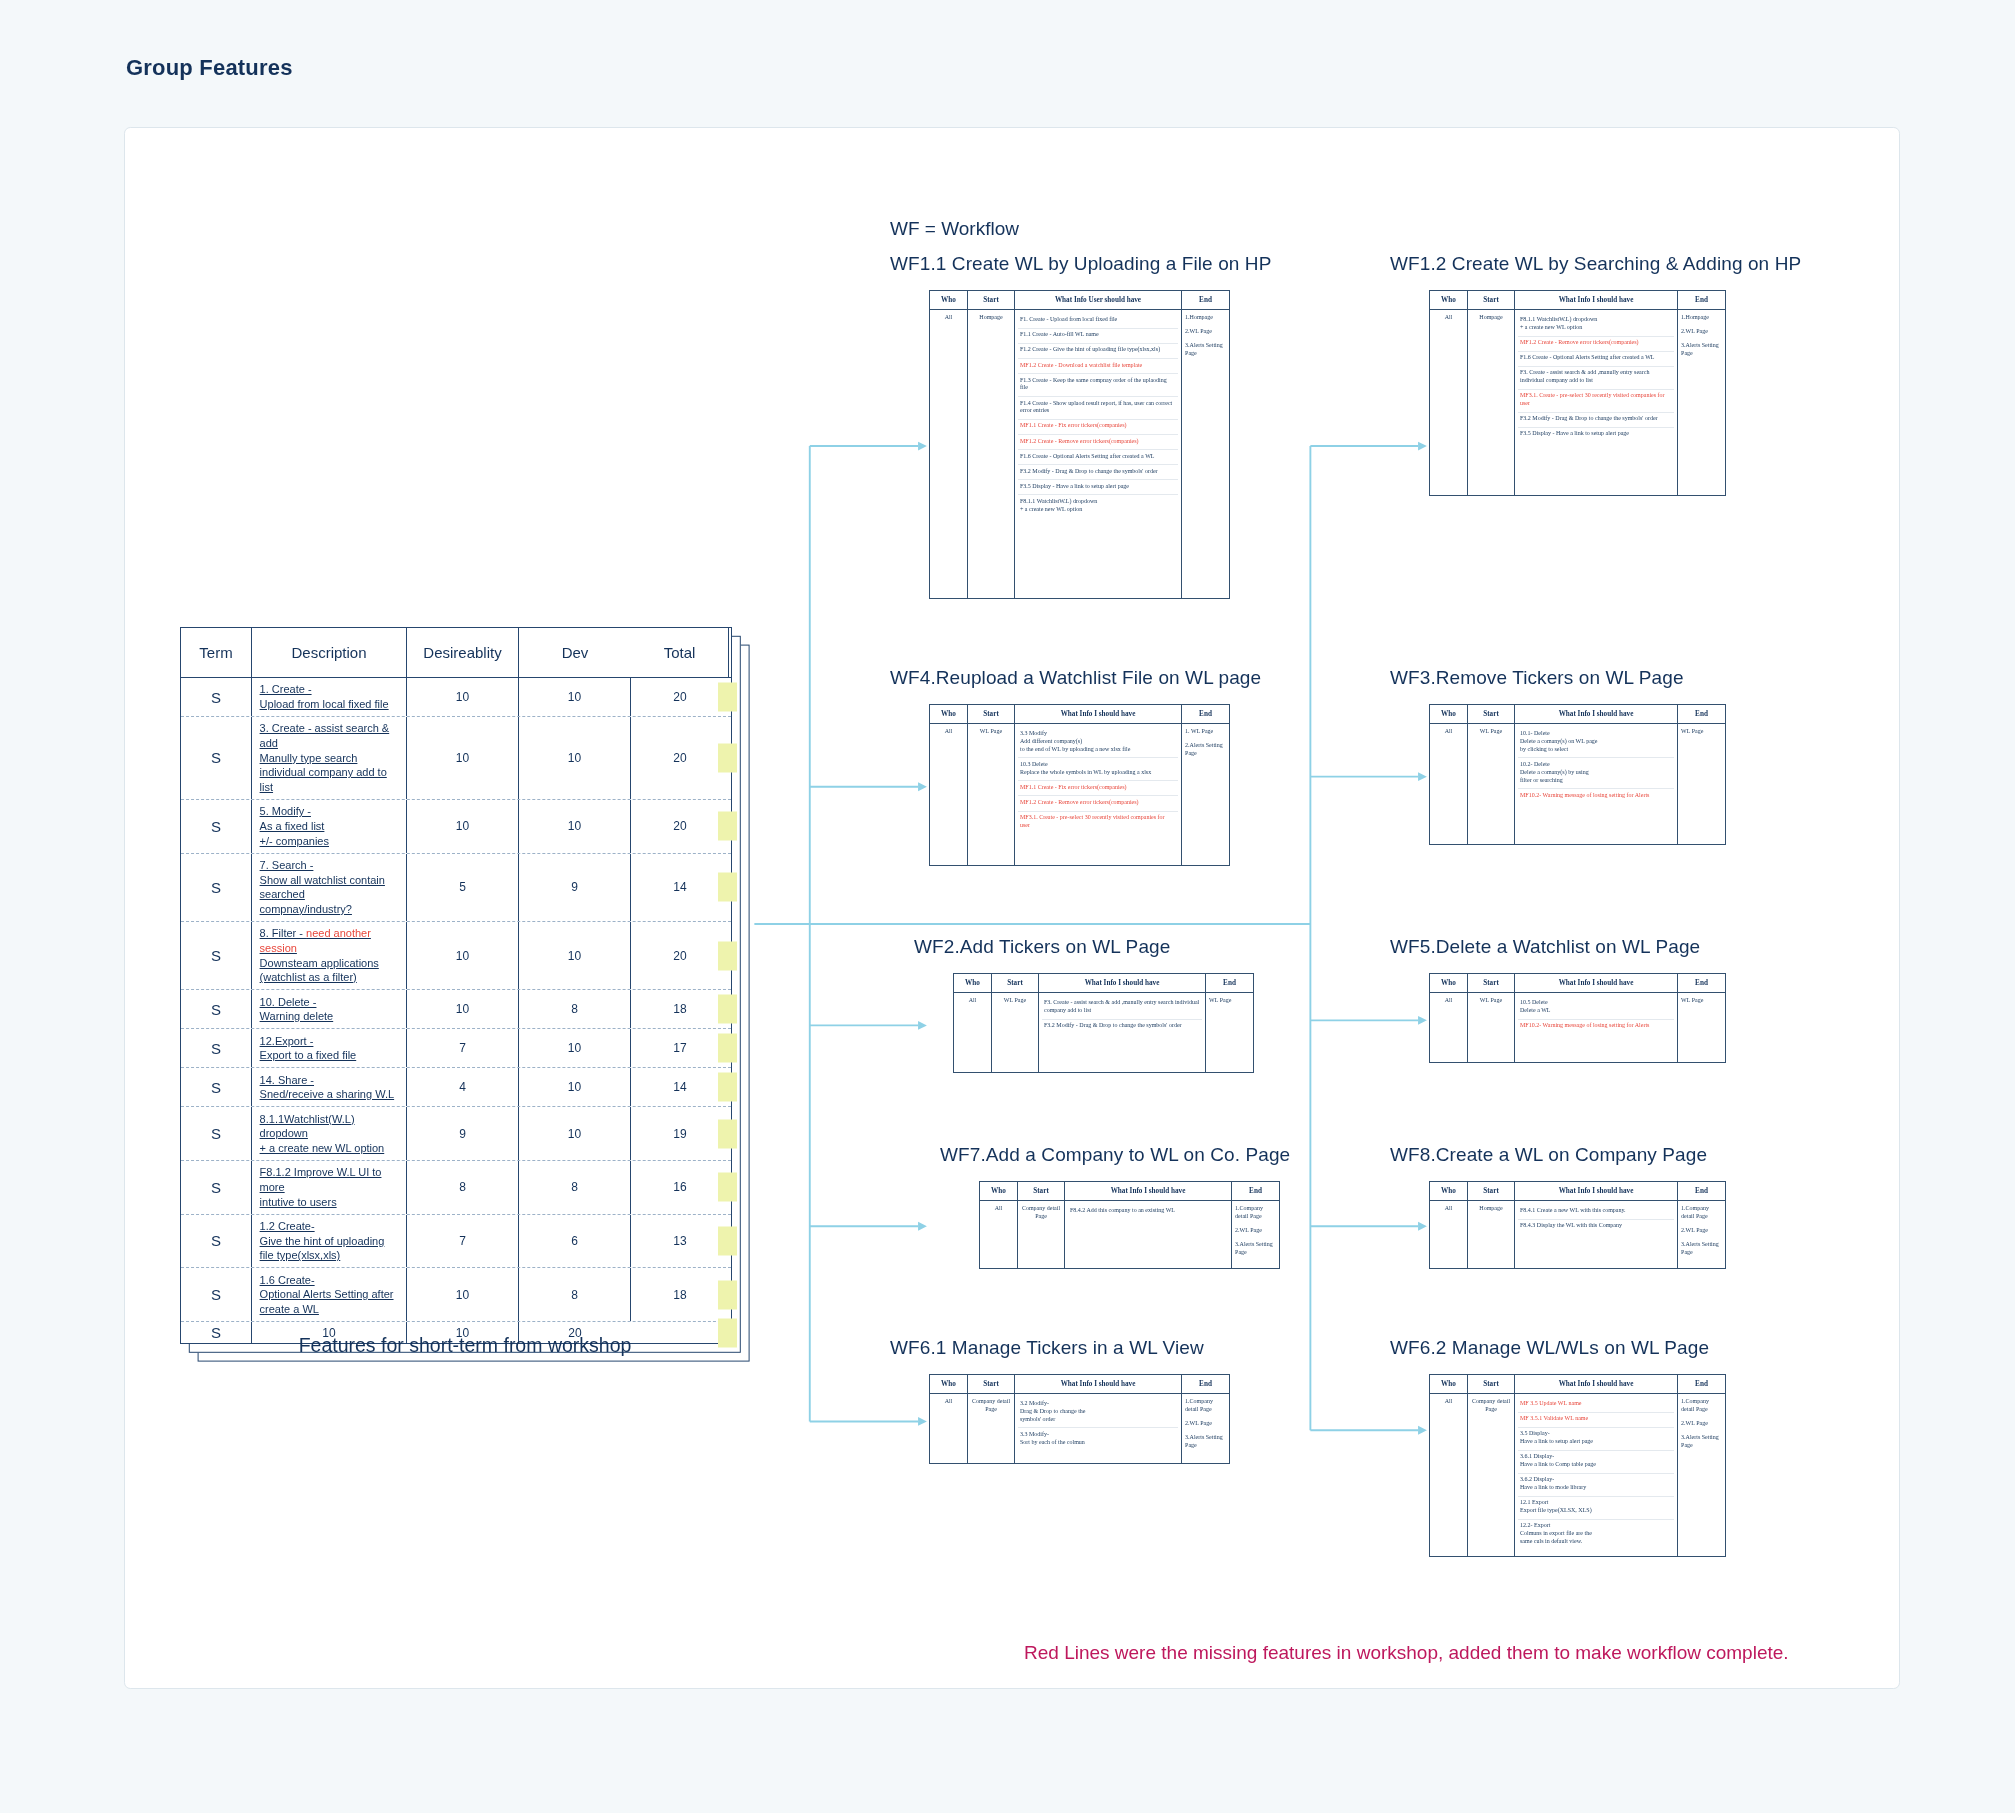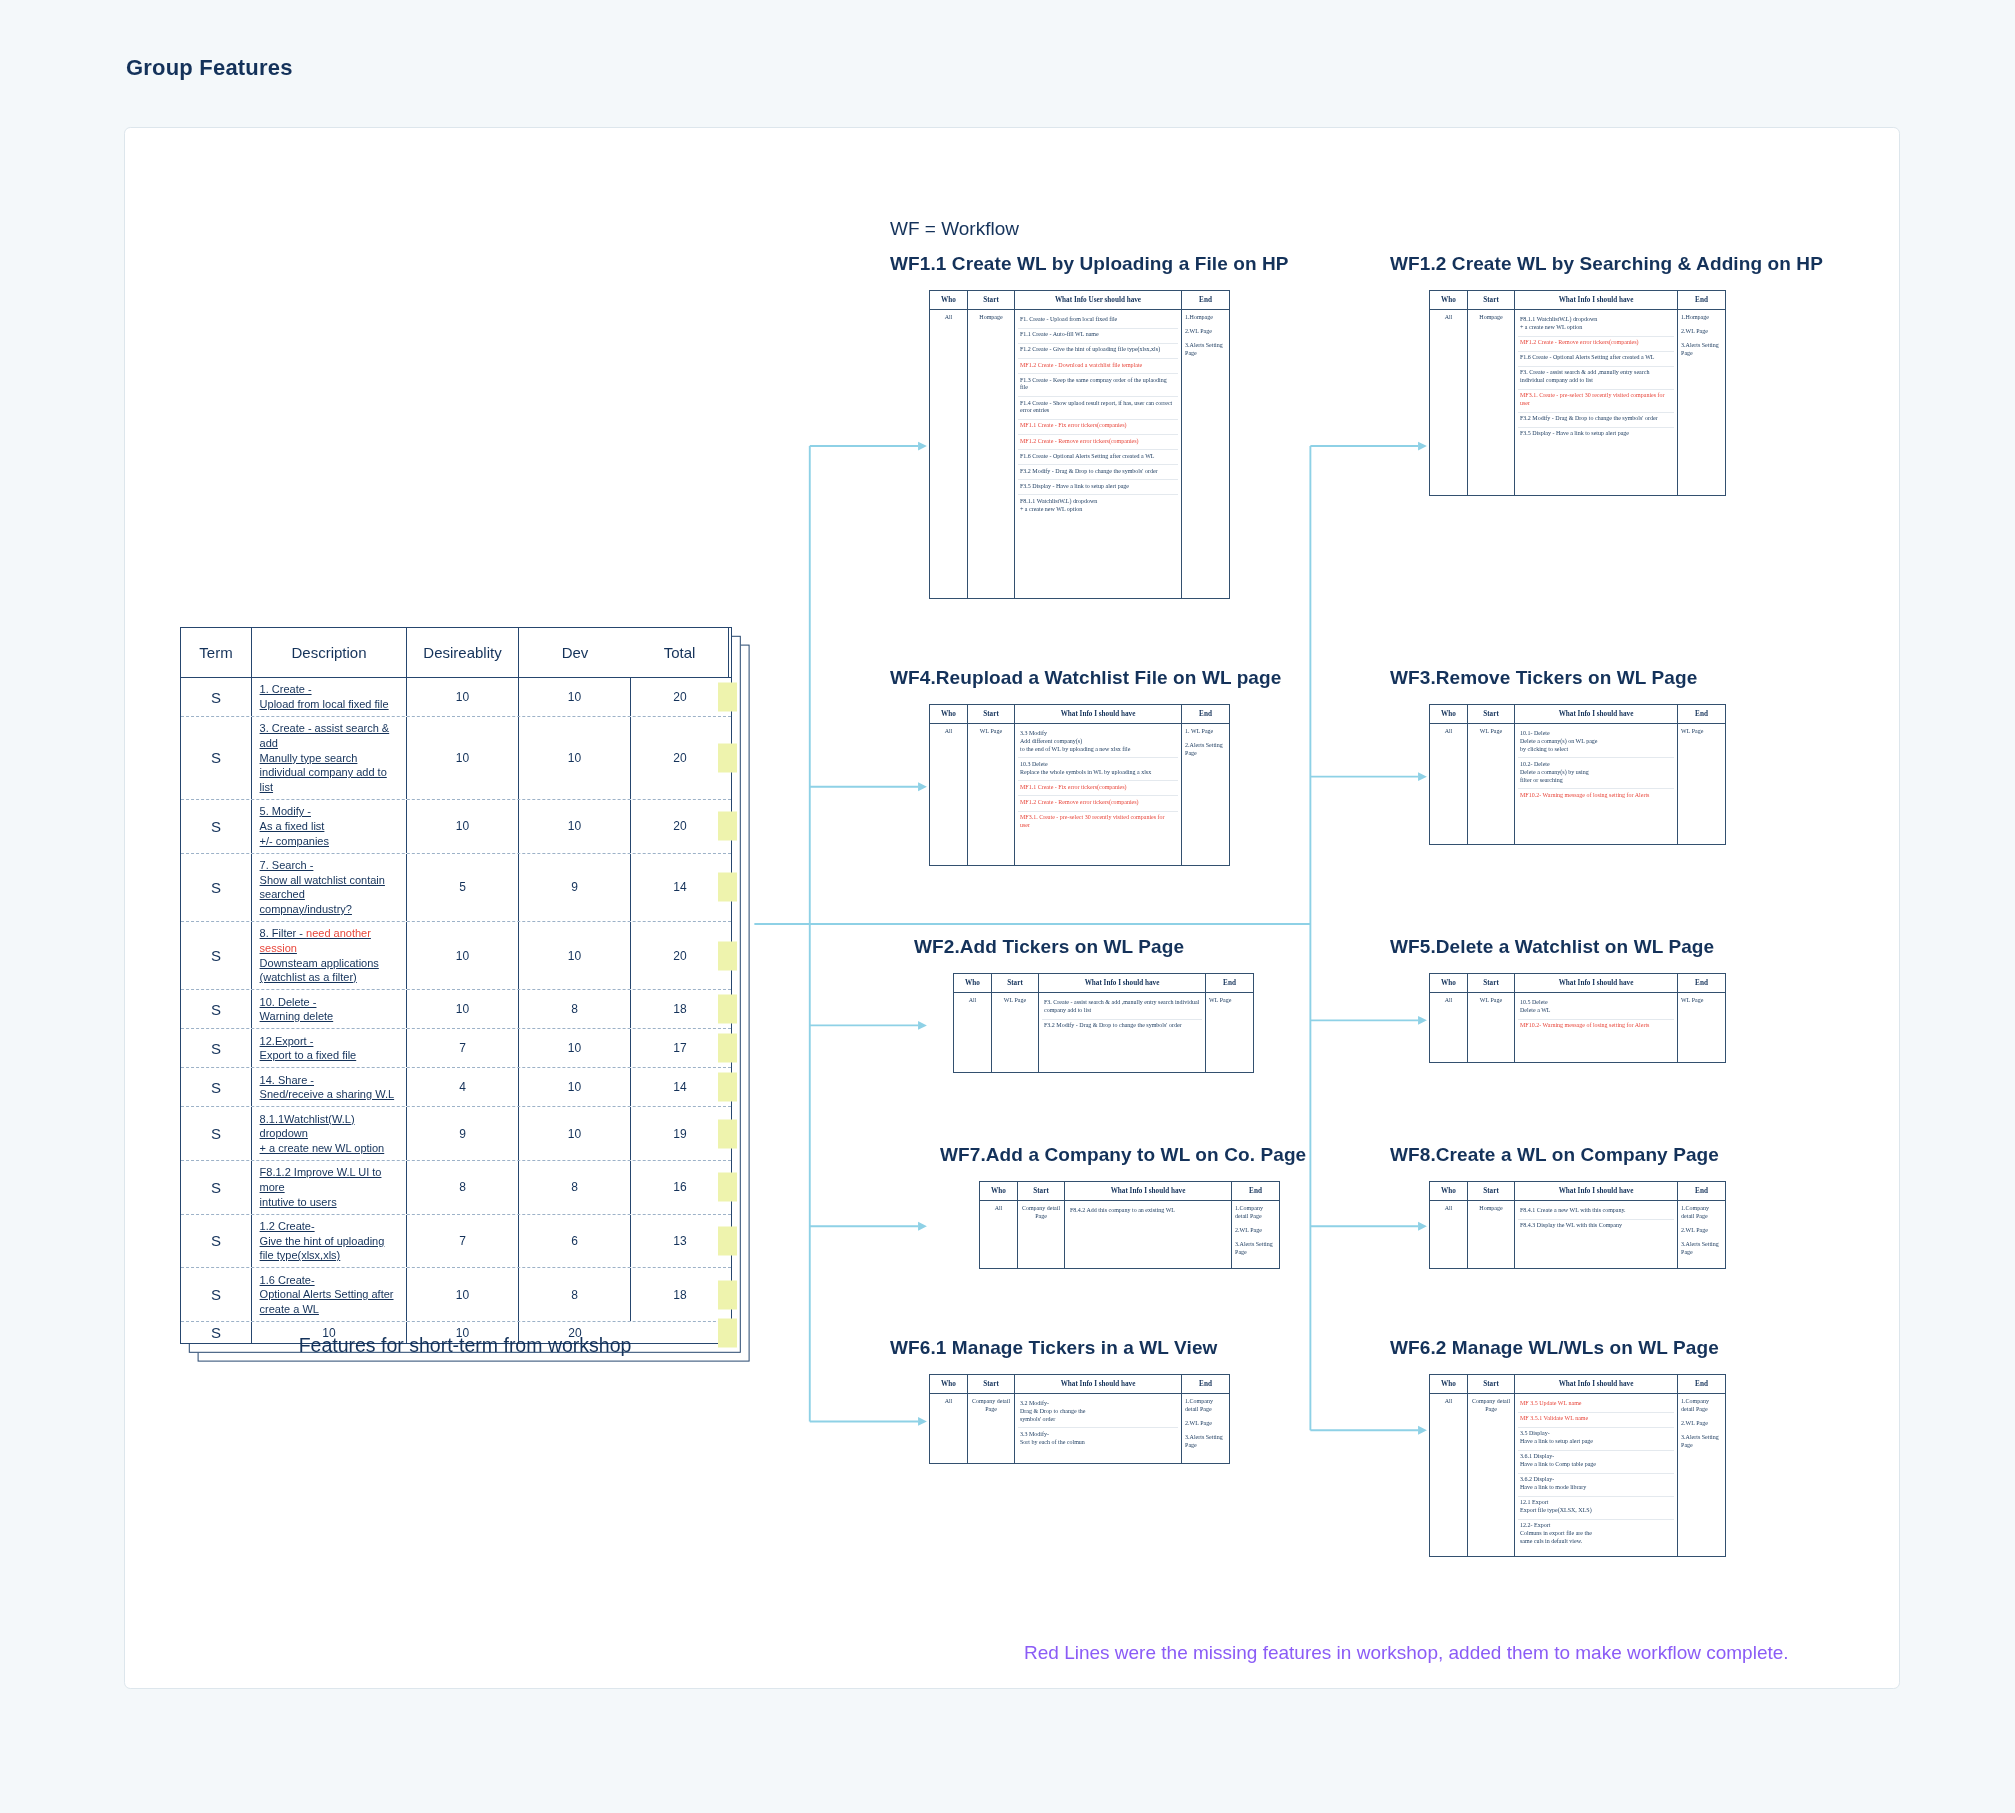--- a/index.html
+++ b/index.html
@@ -42,42 +42,42 @@
   .red{color:#e8473c;}
   .hl{position:absolute;right:-5.7px;top:50%;transform:translateY(-50%);
       width:19px;height:29px;background:#eef3ad;z-index:4;}
   .ft-caption{
     position:absolute;left:180px;top:1334px;width:570px;text-align:center;
     font-size:19.5px;color:#14325a;z-index:2;
   }
   
   .wf-legend{position:absolute;left:890px;top:218px;font-size:19px;font-weight:500;color:#14325a;z-index:2;}
   .workflow{position:absolute;z-index:2;}
-  .wf-title{font-size:19px;font-weight:700;color:#14325a;letter-spacing:0.1px;white-space:nowrap;}
+  .wf-title{font-size:19px;font-weight:400;color:#14325a;letter-spacing:0.1px;white-space:nowrap;}
   .wf-table{
     margin-left:39px;margin-top:15px;background:#fff;
     border:1.3px solid #33506f;display:flex;flex-direction:column;box-sizing:border-box;font-family:Liberation Serif, serif;
   }
   .wf-head{display:grid;grid-template-columns:38px 47px 1fr 47px;border-bottom:1.3px solid #33506f;}
   .wf-head .c{
     font-size:7.2px;font-weight:bold;color:#14325a;text-align:center;
     padding:5px 1.3px;border-right:0.9px solid #33506f;box-sizing:border-box;
   }
   .wf-head .c:last-child{border-right:none;}
   .wf-body{display:grid;grid-template-columns:38px 47px 1fr 47px;flex:1;}
   .wf-body .c{border-right:0.9px solid #33506f;box-sizing:border-box;
     font-size:6px;line-height:1.3;color:#1b3a5e;padding:3.8px 3.1px;}
   .wf-body .c:last-child{border-right:none;}
   .wf-who,.wf-start{text-align:center;}
   .wf-item{padding:2.5px 1.9px 3.8px;border-bottom:0.6px solid #e4e9ee;white-space:pre-line;}
   .wf-item:last-child{border-bottom:none;}
   .wf-end-line{margin-bottom:6.3px;white-space:pre-line;}
   
   .red-note{
-    position:absolute;left:1024px;top:1642px;font-size:19px;color:#8b5cf6;z-index:2;white-space:nowrap;
+    position:absolute;left:1024px;top:1642px;font-size:19px;color:#be185d;z-index:2;white-space:nowrap;
   }
 </style>
 </head>
 <body>
 
 <div class="page-title">Group Features</div>
 
 <div class="card"></div>
 
 <svg class="connectors" width="2015" height="1814" viewBox="0 0 3200 2880">

